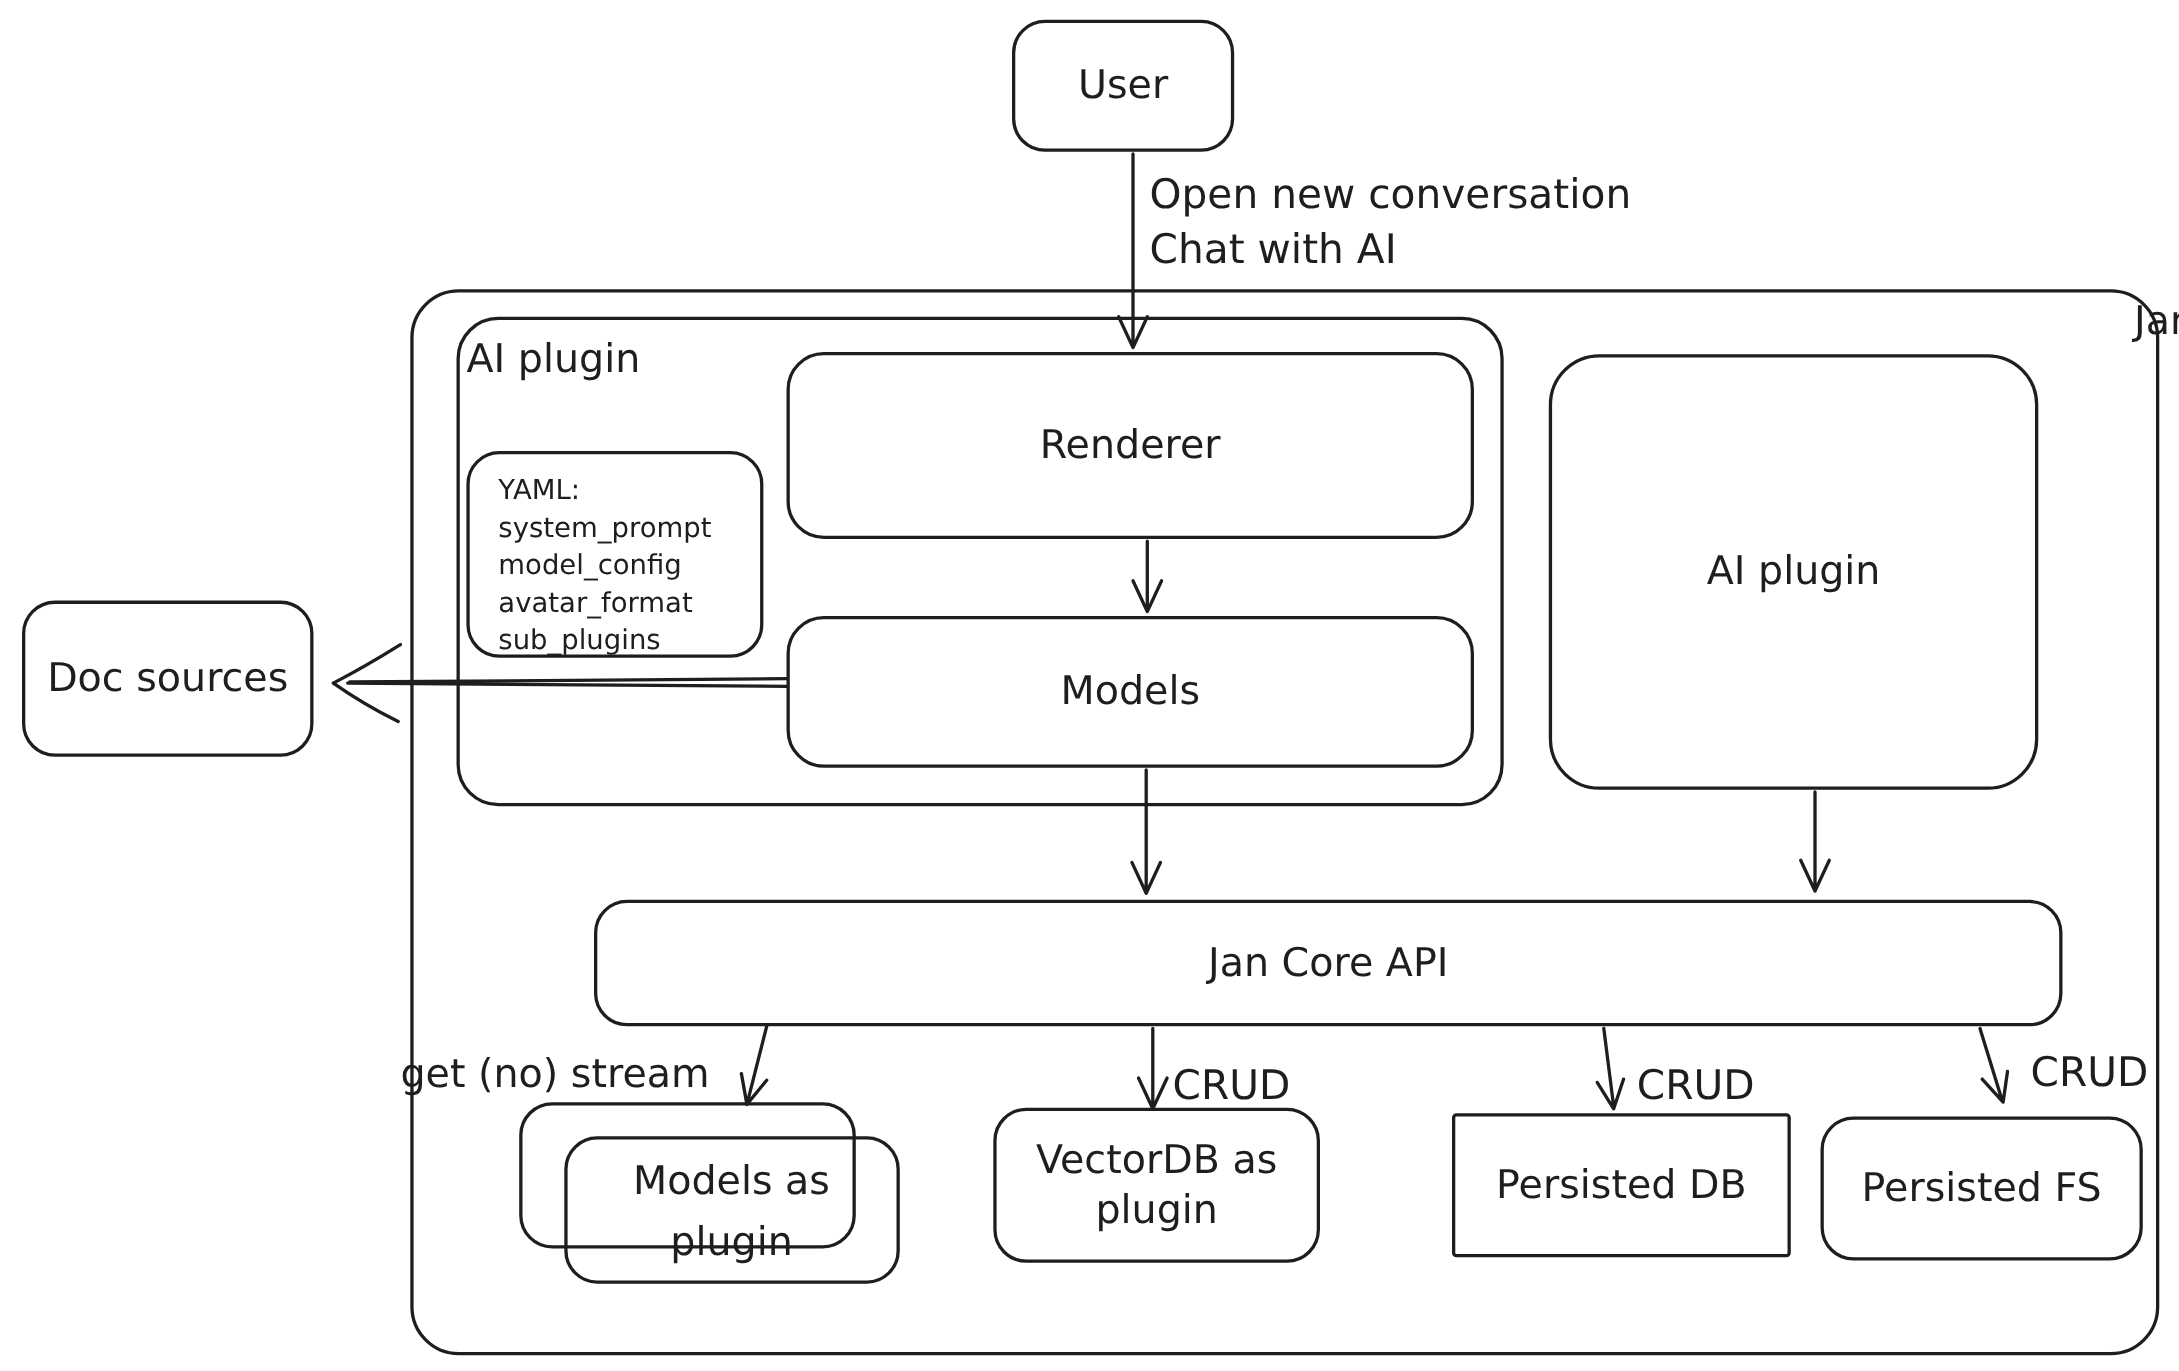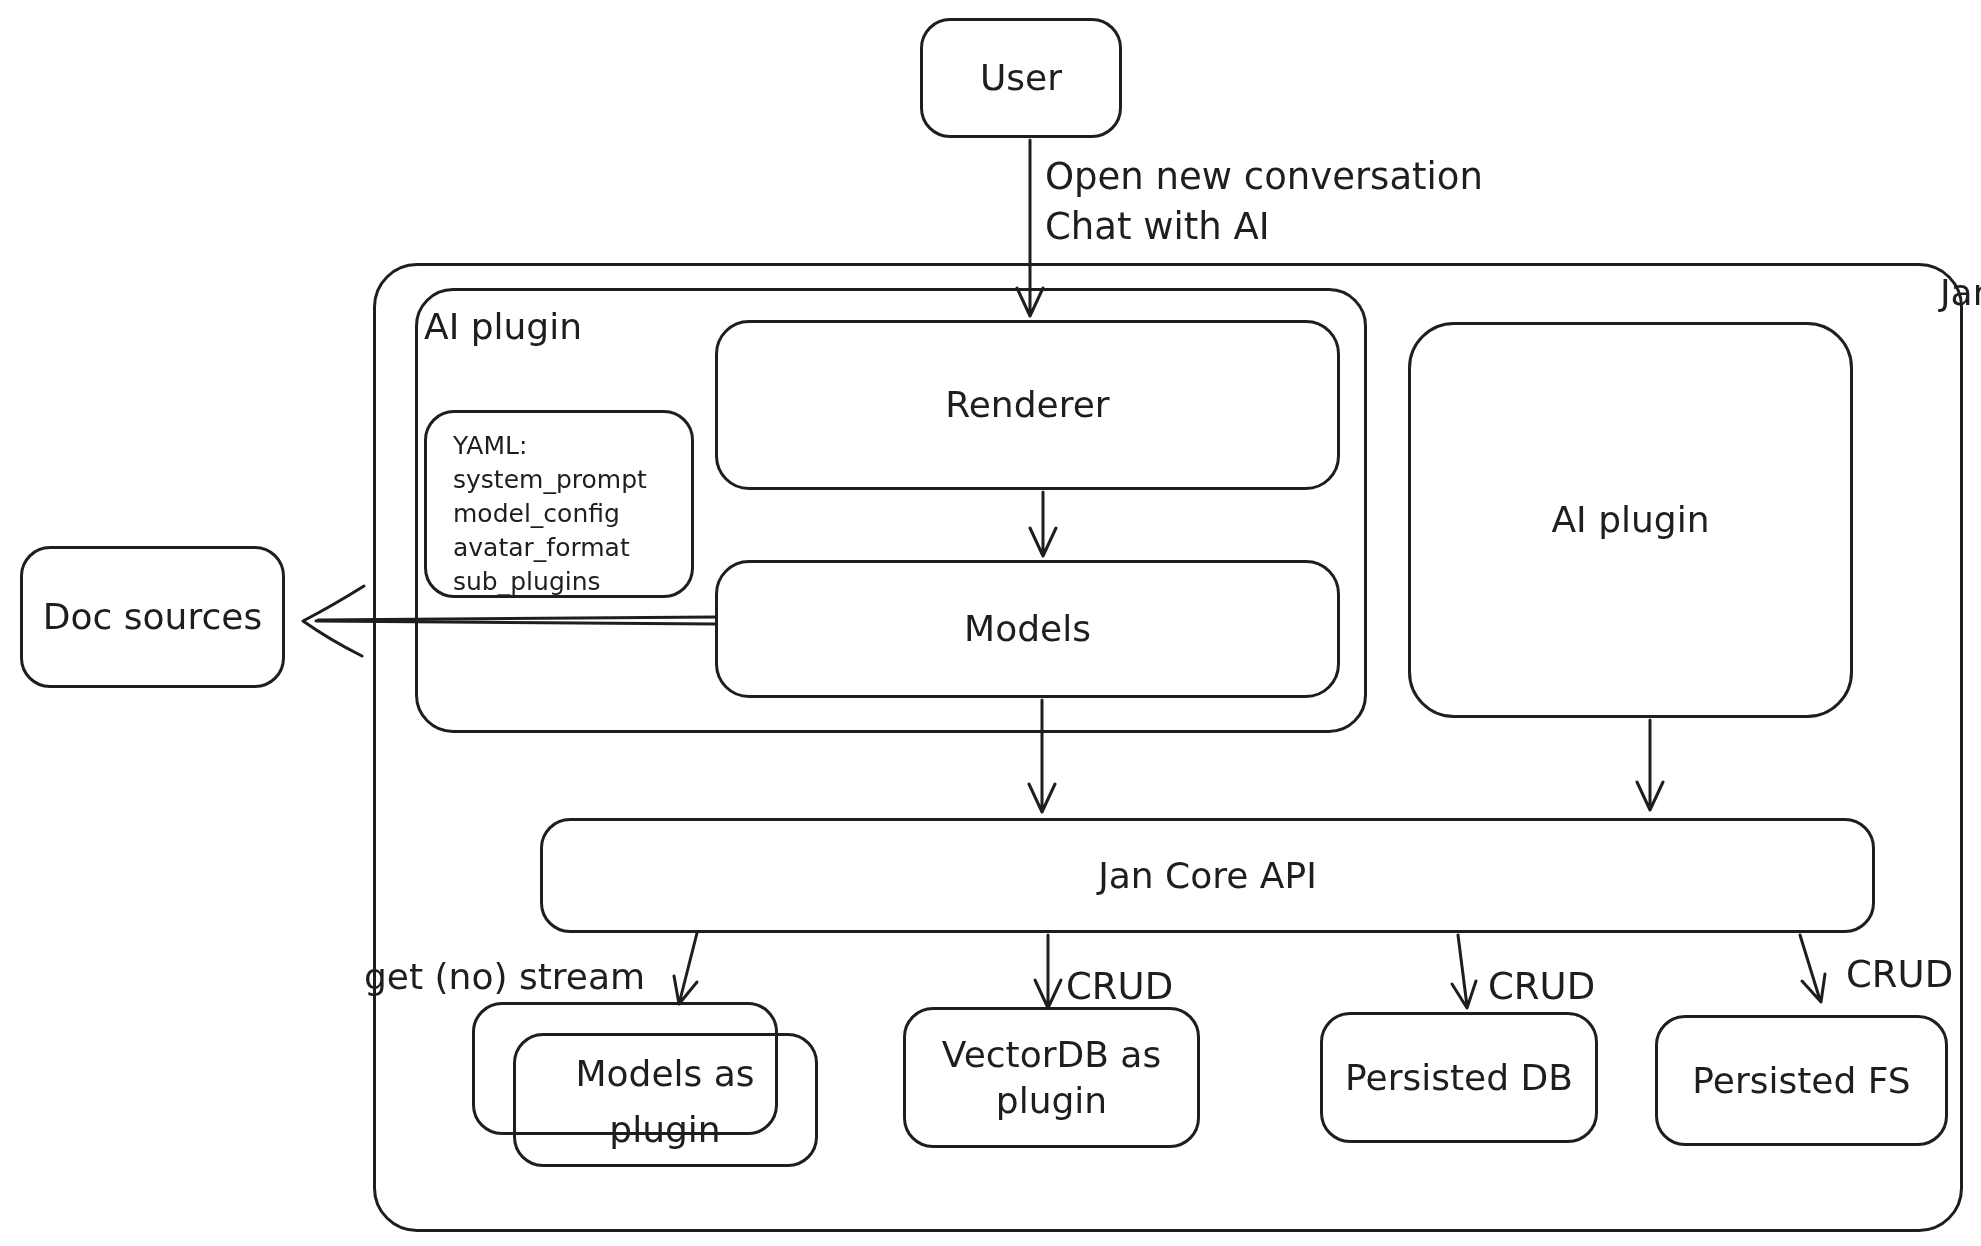--- a/index.html
+++ b/index.html
@@ -107,21 +107,21 @@
   <div class="box" style="left:472px;top:1002px;width:306px;height:133px;border-radius:30px;"></div>
   <div class="box" style="left:513px;top:1033px;width:305px;height:134px;border-radius:30px;"></div>
   <div class="edge-label" style="left:505px;top:1046px;width:320px;text-align:center;line-height:56px;">Models as
 plugin</div>
 
   <div class="box" style="left:903px;top:1007px;width:297px;height:141px;border-radius:30px;">
     <div class="node-label">VectorDB as
 plugin</div>
   </div>
 
-  <div class="box" style="left:1320px;top:1012px;width:278px;height:131px;border-radius:30px;">
+  <div class="box" style="left:1320px;top:1012px;width:308px;height:131px;border-radius:4px;">
     <div class="node-label">Persisted DB</div>
   </div>
 
   <div class="box" style="left:1655px;top:1015px;width:293px;height:131px;border-radius:30px;">
     <div class="node-label">Persisted FS</div>
   </div>
 
   <svg class="edges" width="1981" height="1246" viewBox="0 0 1981 1246">
     <path d="M1030 140 L1030 314 M1017 288 L1030 316 L1043 288"></path>
     <path d="M1043 492 L1043 552 M1030 528 L1043 556 L1056 528"></path>

